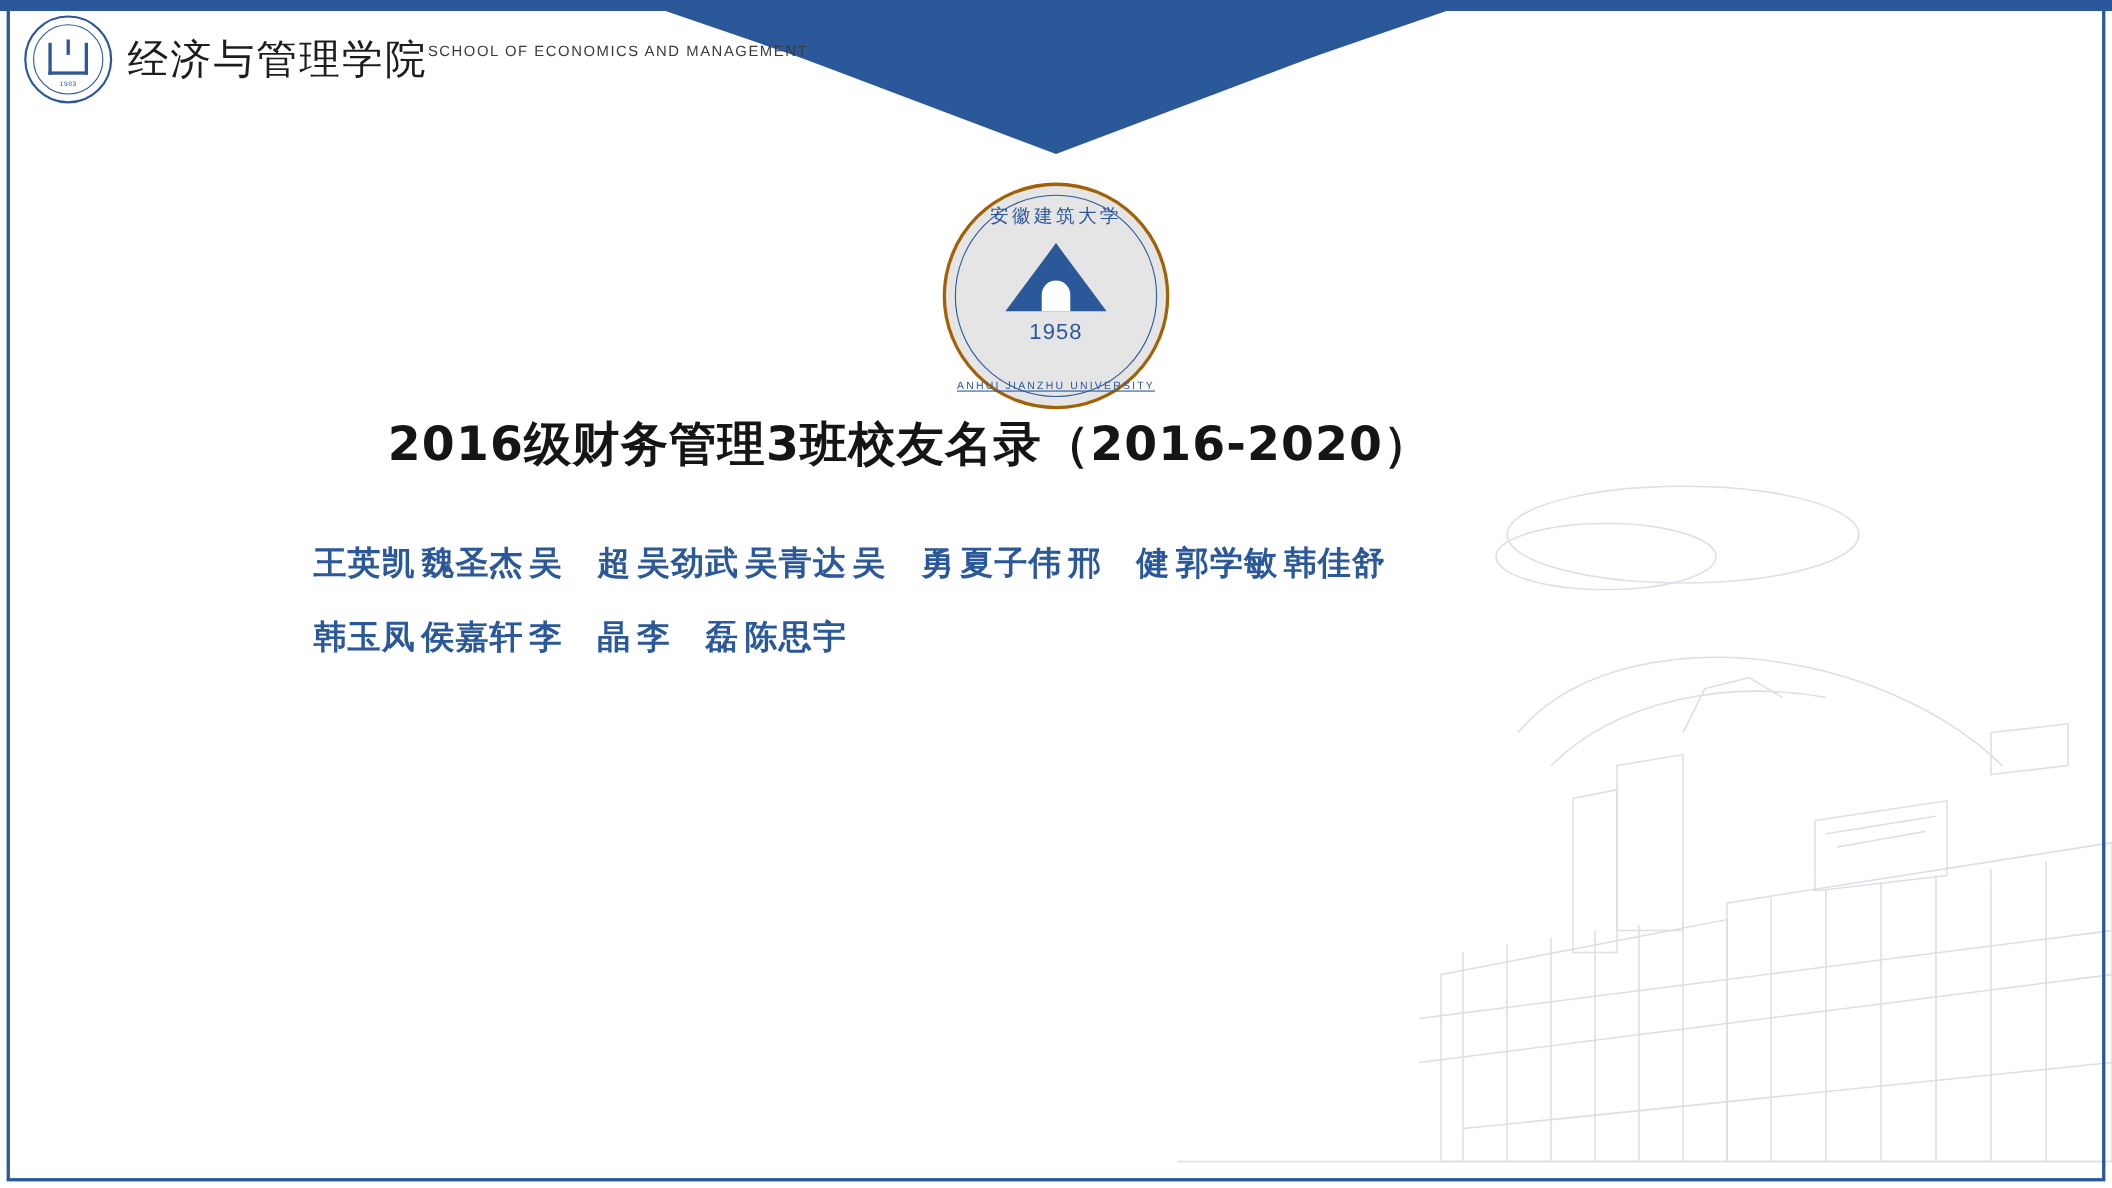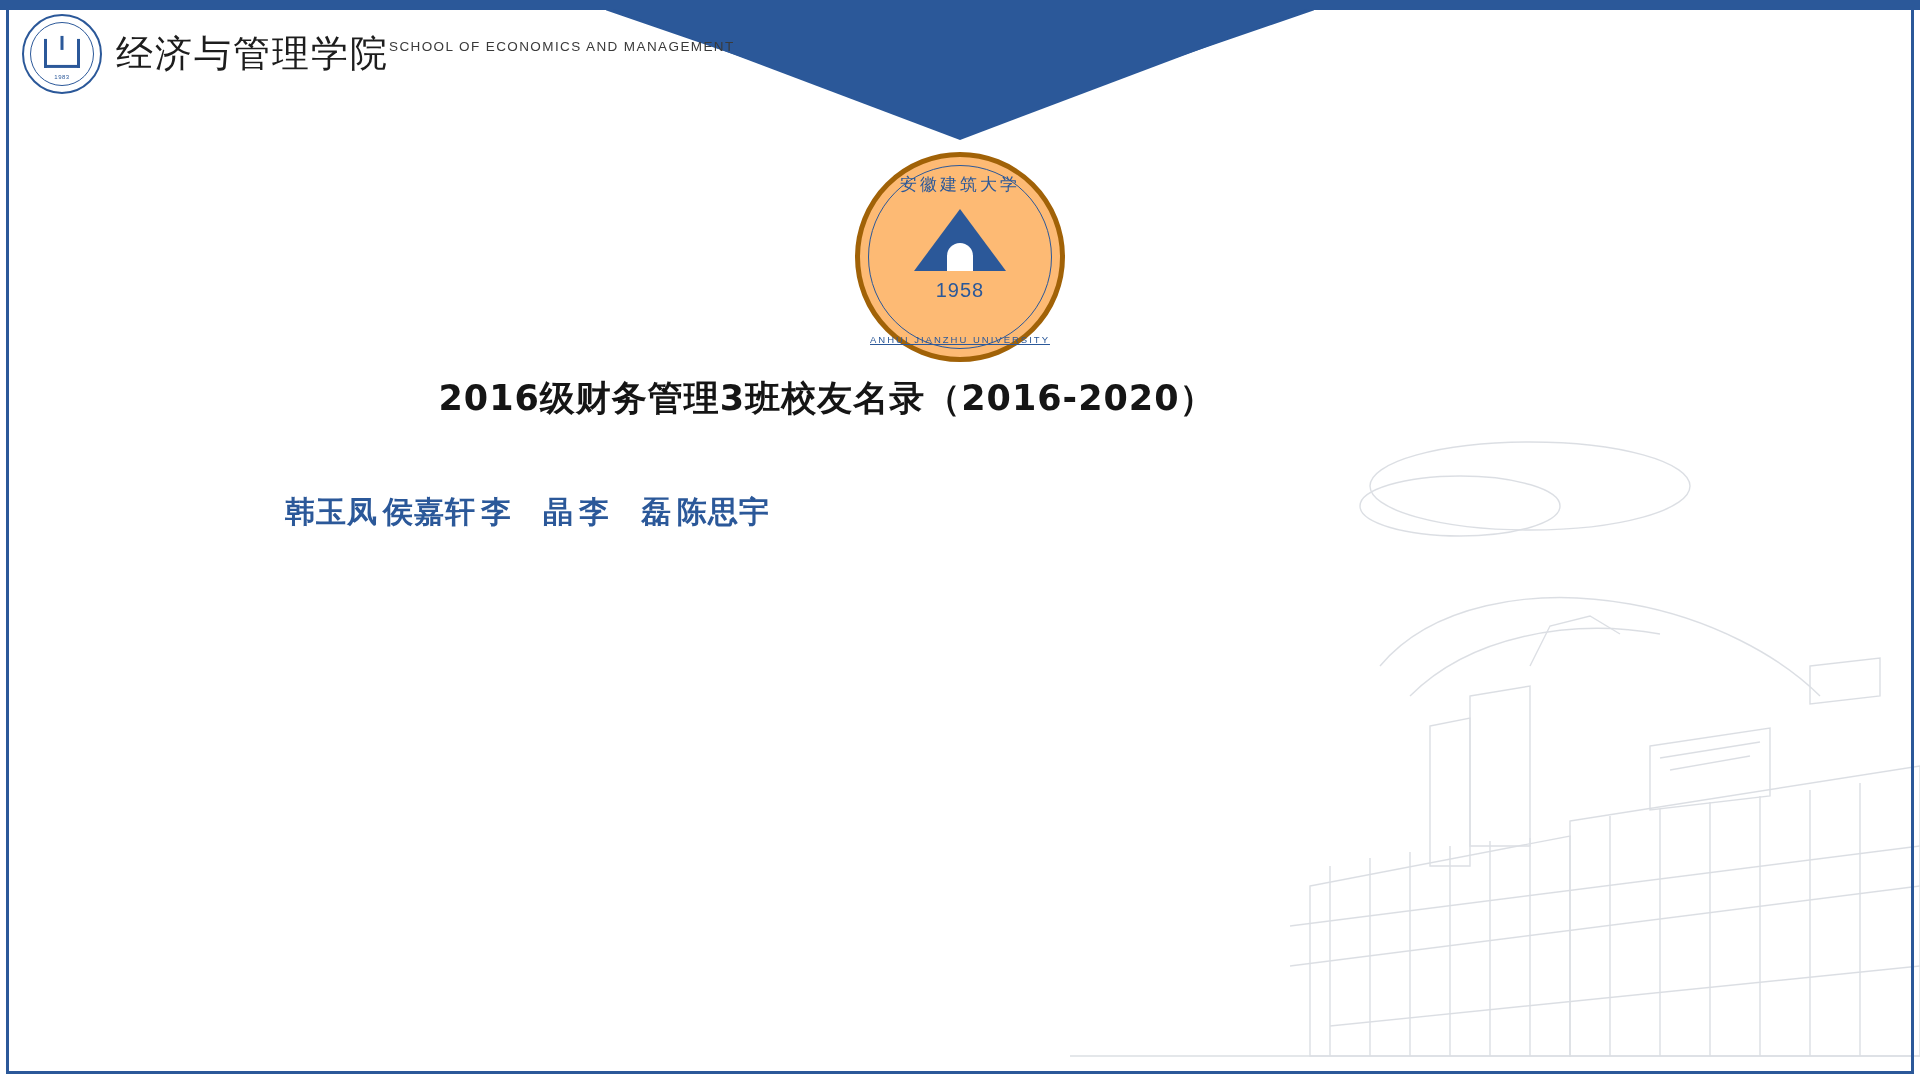--- a/index.html
+++ b/index.html
@@ -136,27 +136,27 @@
     margin-top: 6px;
     font-size: 13.5px;
     color: #3a3a3a;
     letter-spacing: 1.4px;
     font-family: "Liberation Sans", sans-serif;
   }
   
   .emblem {
     position: absolute;
     left: 50%;
-    top: 152px;
+    top: 166px;
     transform: translateX(-50%);
     width: 200px;
     height: 200px;
     border-radius: 50%;
-    border: 5px solid #a16207;
-    background: #fdba74;
+    border: 3px solid #a16207;
+    background: #e5e5e5;
     z-index: 4;
   }
   .emblem-inner {
     position: absolute;
     left: 8px;
     top: 8px;
     right: 8px;
     bottom: 8px;
     border-radius: 50%;
     border: 1px solid #2b5899;
@@ -226,21 +226,21 @@
     z-index: 0;
     opacity: 0.5;
   }
   
   .title {
     position: absolute;
     left: 0;
     top: 375px;
     width: 1654px;
     text-align: center;
-    font-size: 35px;
+    font-size: 43px;
     font-weight: bold;
     color: #151515;
     letter-spacing: 1px;
     z-index: 5;
     font-family: "DejaVu Sans", "Liberation Sans", sans-serif;
   }
   
   .names {
     position: absolute;
     left: 285px;
@@ -317,20 +317,32 @@
     <div class="emblem-shape"></div>
     <div class="emblem-gate"></div>
     <div class="emblem-year">1958</div>
     <div class="emblem-bottom-en">ANHUI  JIANZHU  UNIVERSITY</div>
   </div>
 
   <div class="title">2016级财务管理3班校友名录（2016-2020）</div>
 
   <div class="names">
     <div class="name-row">
+      <div class="name-cell">王英凯</div>
+      <div class="name-cell">魏圣杰</div>
+      <div class="name-cell">吴　超</div>
+      <div class="name-cell">吴劲武</div>
+      <div class="name-cell">吴青达</div>
+      <div class="name-cell">吴　勇</div>
+      <div class="name-cell">夏子伟</div>
+      <div class="name-cell">邢　健</div>
+      <div class="name-cell">郭学敏</div>
+      <div class="name-cell">韩佳舒</div>
+    </div>
+    <div class="name-row">
       <div class="name-cell">韩玉凤</div>
       <div class="name-cell">侯嘉轩</div>
       <div class="name-cell">李　晶</div>
       <div class="name-cell">李　磊</div>
       <div class="name-cell">陈思宇</div>
     </div>
   </div>
 
   <div class="frame"></div>
 </div>

